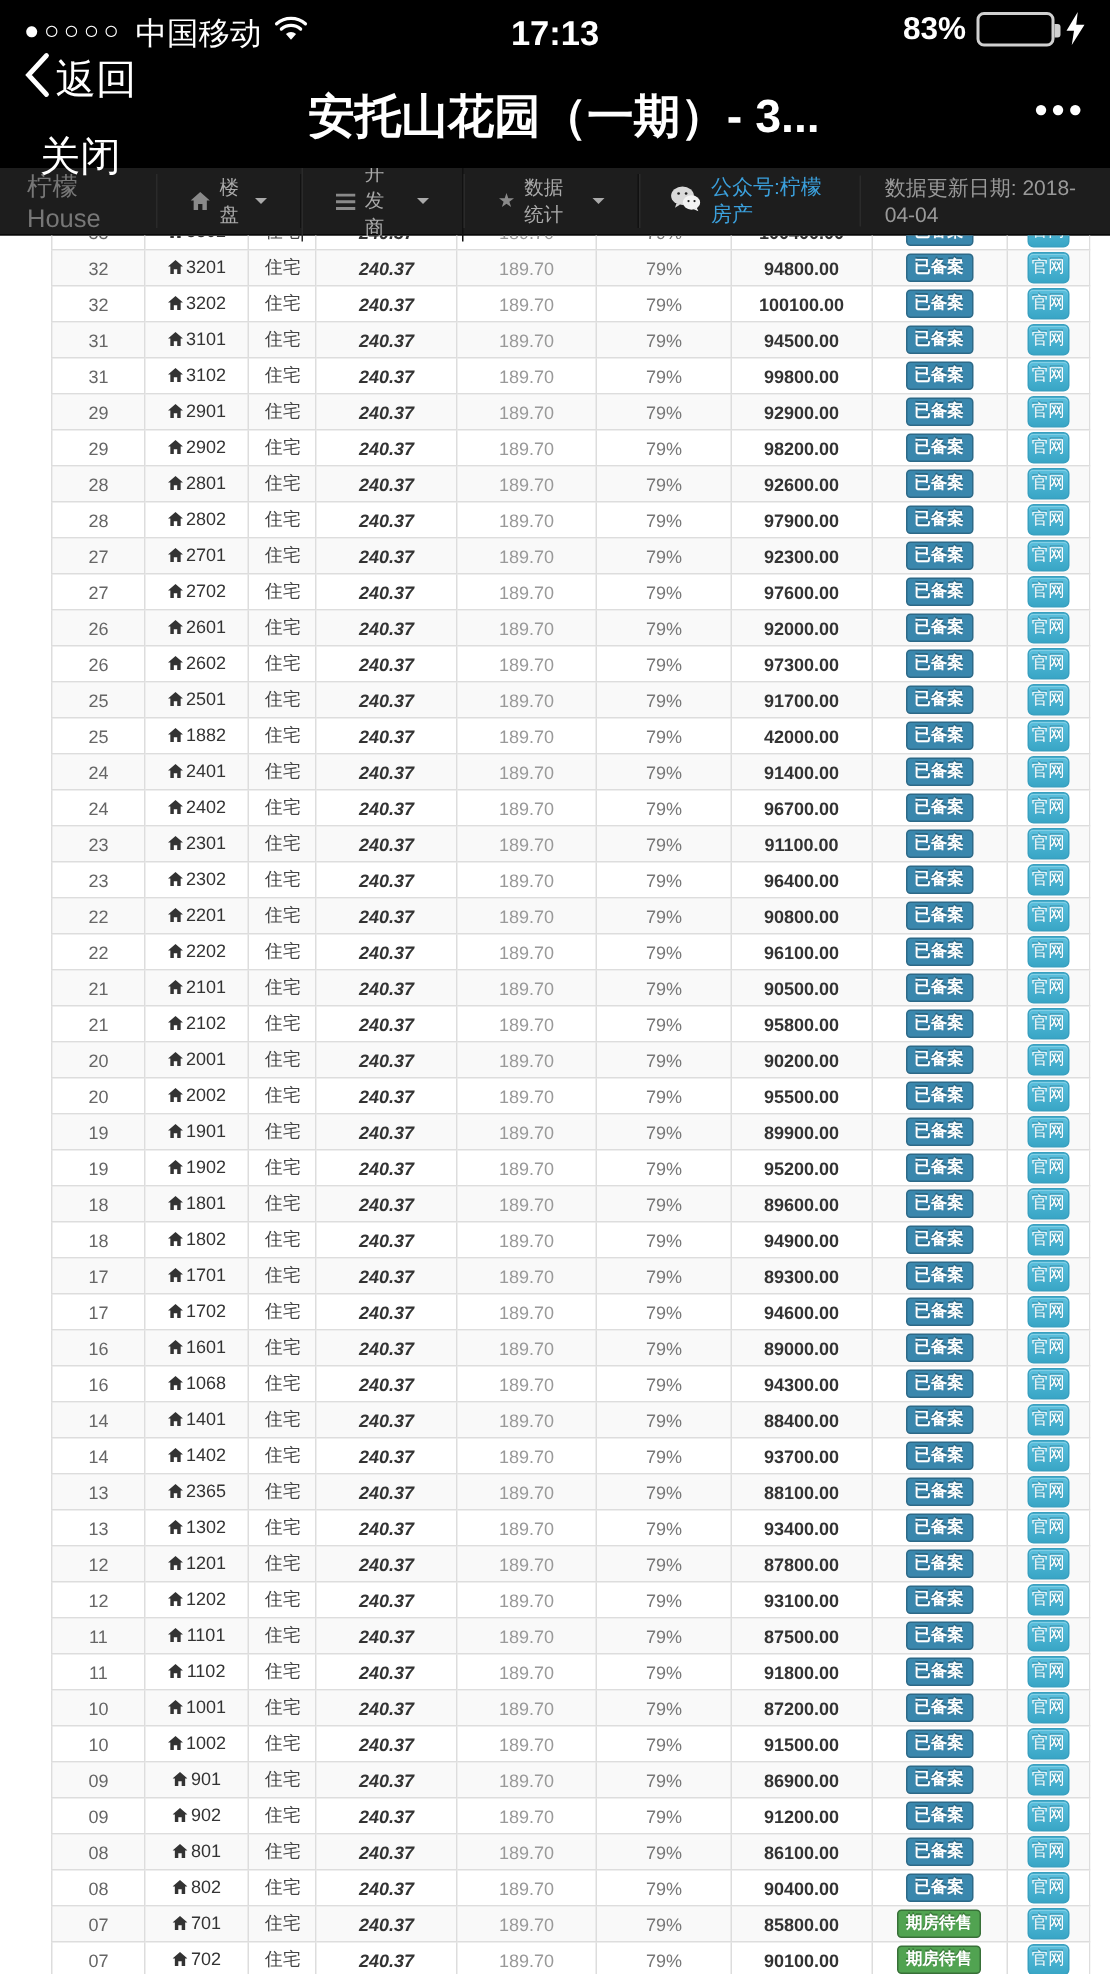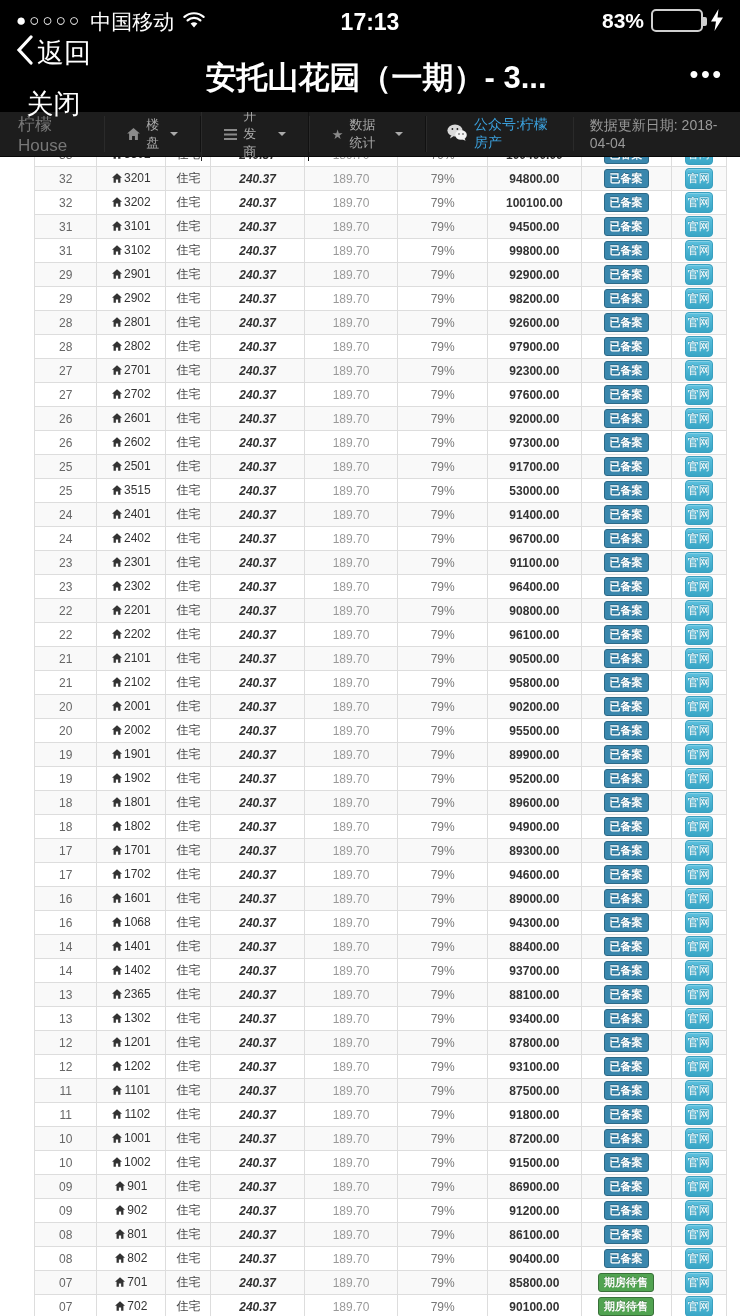--- a/index.html
+++ b/index.html
@@ -365,26 +365,26 @@
     <td class="c-inner">189.70</td>
     <td class="c-ratio">79%</td>
     <td class="c-price">91700.00</td>
     <td class="c-status"><span class="badge badge-filed">已备案</span></td>
     <td class="c-link"><span class="btn-site">官网</span></td>
   </tr>
           <tr>
     <td class="c-floor">25</td>
     <td class="c-unit"><span class="home-ico"><svg width="10" height="10" viewBox="0 0 16 15">
                   <path d="M8 0 L16 7 H13.5 V15 H9.8 V10 H6.2 V15 H2.5 V7 H0 Z" fill="#333"></path>
-                </svg></span><span class="unit-num">3515</span></td>
-    <td class="c-type">住宅</td>
-    <td class="c-area">240.37</td>
-    <td class="c-inner">189.70</td>
-    <td class="c-ratio">79%</td>
-    <td class="c-price">53000.00</td>
+                </svg></span><span class="unit-num">1882</span></td>
+    <td class="c-type">住宅</td>
+    <td class="c-area">240.37</td>
+    <td class="c-inner">189.70</td>
+    <td class="c-ratio">79%</td>
+    <td class="c-price">42000.00</td>
     <td class="c-status"><span class="badge badge-filed">已备案</span></td>
     <td class="c-link"><span class="btn-site">官网</span></td>
   </tr>
           <tr>
     <td class="c-floor">24</td>
     <td class="c-unit"><span class="home-ico"><svg width="10" height="10" viewBox="0 0 16 15">
                   <path d="M8 0 L16 7 H13.5 V15 H9.8 V10 H6.2 V15 H2.5 V7 H0 Z" fill="#333"></path>
                 </svg></span><span class="unit-num">2401</span></td>
     <td class="c-type">住宅</td>
     <td class="c-area">240.37</td>

